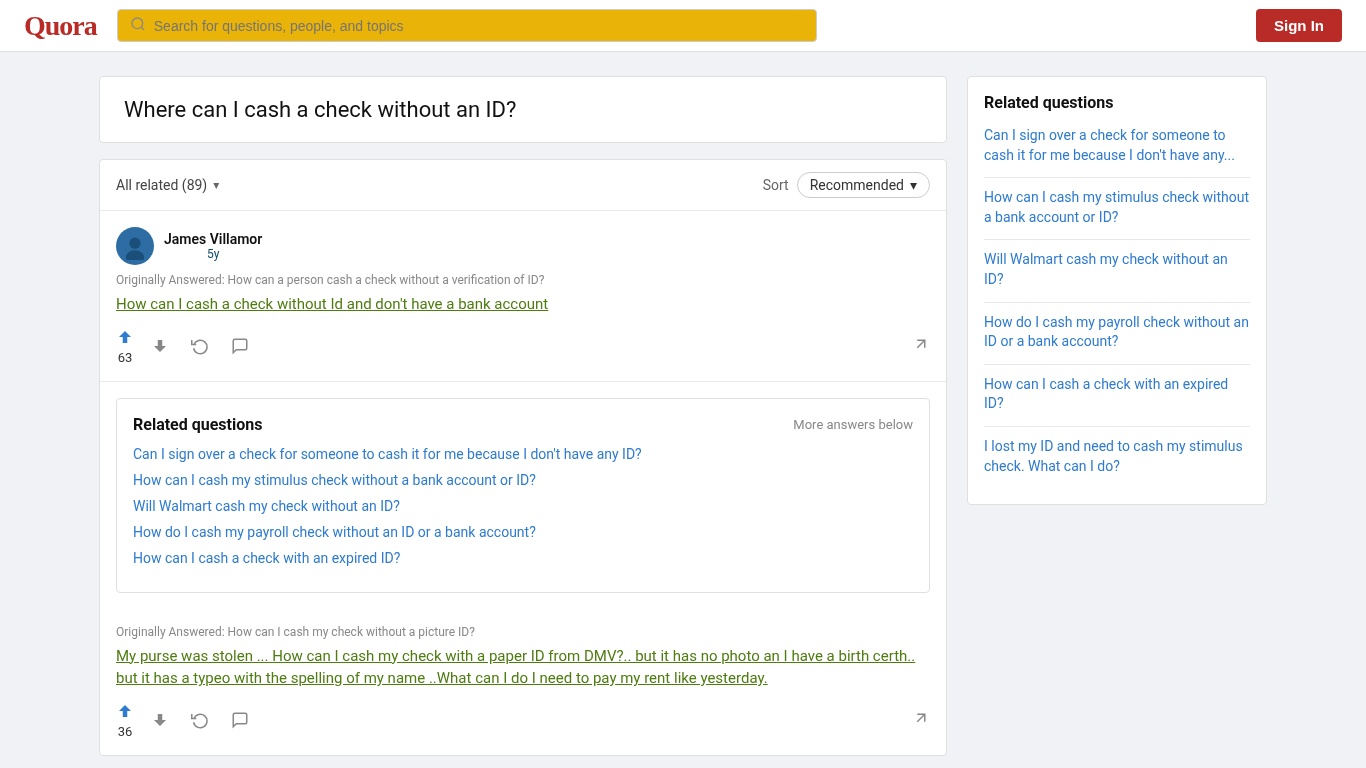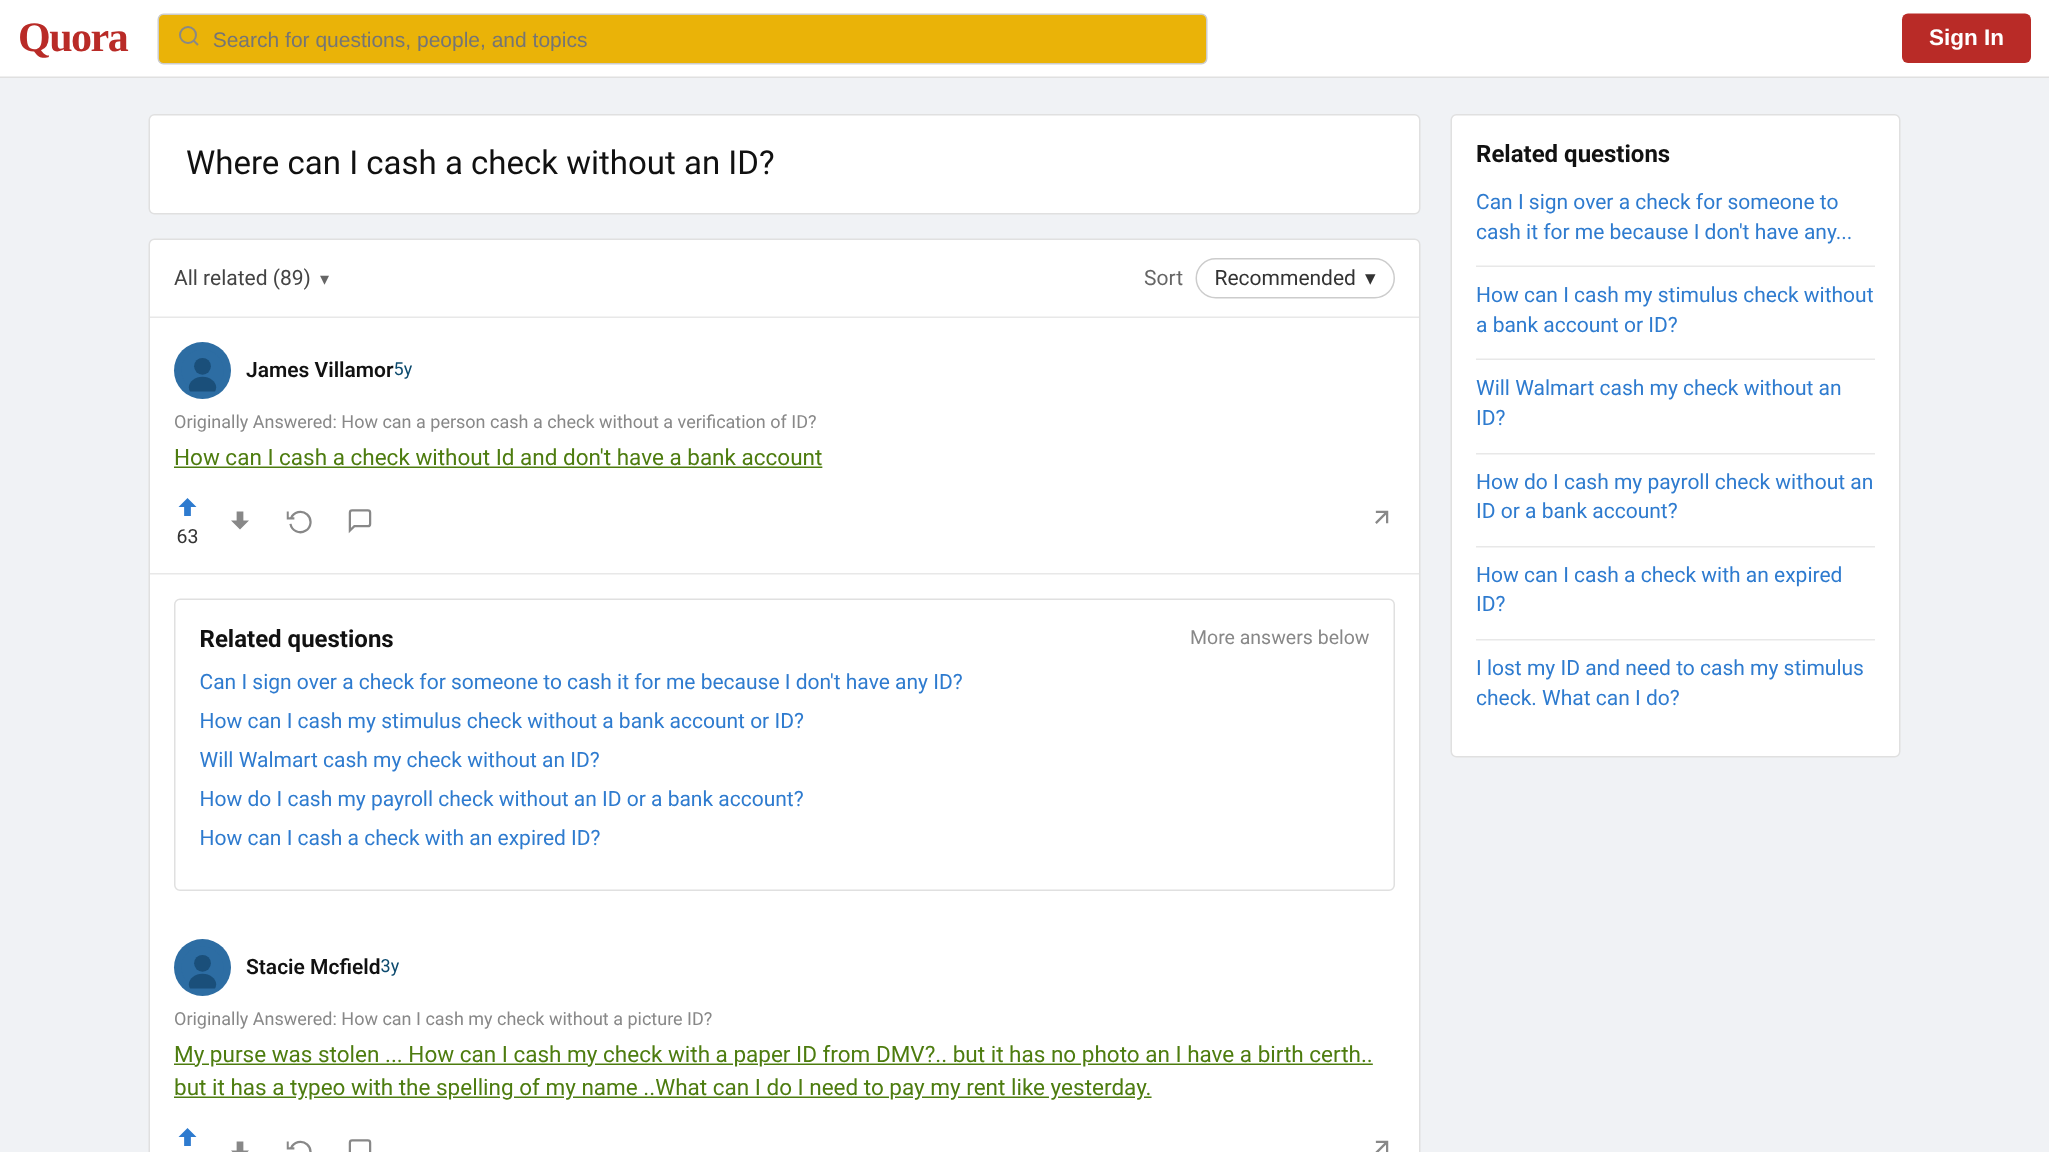--- a/index.html
+++ b/index.html
@@ -4,21 +4,21 @@
   <style>
     * { box-sizing: border-box; margin: 0; padding: 0; }
     body { font-family: -apple-system, BlinkMacSystemFont, 'Segoe UI', Roboto, sans-serif; background: #f0f2f5; min-height: 768px; }
 
     
     .header {
       background: #fff;
       border-bottom: 1px solid #e0e0e0;
       display: flex;
       align-items: center;
-      padding: 0 12px;
+      padding: 0 24px;
       height: 52px;
       position: sticky;
       top: 0;
       z-index: 100;
     }
     .logo {
       font-size: 28px;
       font-weight: bold;
       color: #b92b27;
       font-family: Georgia, serif;
@@ -162,21 +162,21 @@
       color: #fff;
       font-size: 18px;
       flex-shrink: 0;
     }
     .avatar svg {
       width: 28px;
       height: 28px;
     }
     .author-info {
       display: flex;
-      flex-direction: row;
+      flex-direction: column;
       text-align: center;
     }
     .author-name {
       font-size: 14px;
       font-weight: 600;
       color: #111;
     }
     .author-time {
       font-size: 12px;
       color: #0c4a6e;
@@ -393,33 +393,20 @@
           <span class="more-answers">More answers below</span>
         </div>
         <a class="related-link">Can I sign over a check for someone to cash it for me because I don't have any ID?</a>
         <a class="related-link">How can I cash my stimulus check without a bank account or ID?</a>
         <a class="related-link">Will Walmart cash my check without an ID?</a>
         <a class="related-link">How do I cash my payroll check without an ID or a bank account?</a>
         <a class="related-link">How can I cash a check with an expired ID?</a>
       </div>
 
       <div class="answer-card" id="answer-2">
-        <div class="answer-header">
-          <div class="avatar">
-            <svg viewBox="0 0 40 40" width="38" height="38">
-              <circle cx="20" cy="20" r="20" fill="#2d6da3"></circle>
-              <circle cx="20" cy="16" r="8" fill="#1a4f7a"></circle>
-              <ellipse cx="20" cy="36" rx="13" ry="10" fill="#1a4f7a"></ellipse>
-            </svg>
-          </div>
-          <div class="author-info">
-            <span class="author-name">Stacie Mcfield</span>
-            <span class="author-time">3y</span>
-          </div>
-        </div>
         <div class="originally-answered">Originally Answered: How can I cash my check without a picture ID?</div>
         <div class="answer-text">My purse was stolen ... How can I cash my check with a paper ID from DMV?.. but it has no photo an I have a birth certh.. but it has a typeo with the spelling of my name ..What can I do I need to pay my rent like yesterday.</div>
         <div class="answer-actions">
           <div class="action-group">
             <div class="upvote-btn">
               <svg width="18" height="18" viewBox="0 0 24 24" fill="#2e7bcf">
                 <path d="M12 4l-8 8h5v8h6v-8h5z"></path>
               </svg>
               <span class="vote-count">36</span>
             </div>

